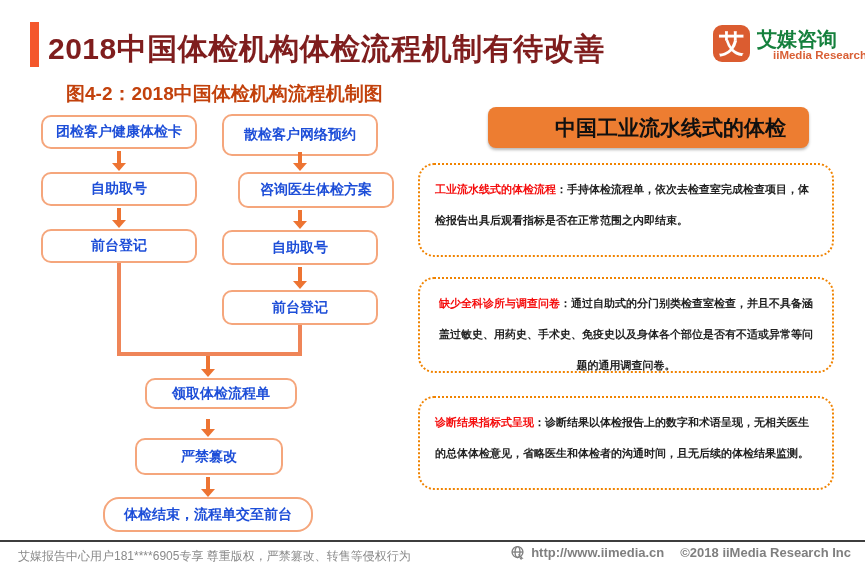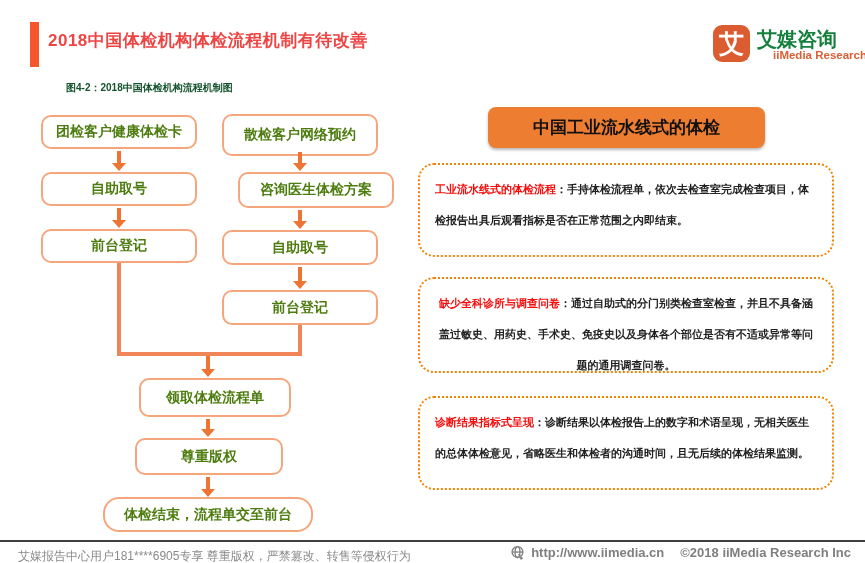--- a/index.html
+++ b/index.html
@@ -1,40 +1,40 @@
 <!DOCTYPE html>
 <html><head>
 <meta charset="utf-8">
 <style>
   html,body{margin:0;padding:0;background:#fff;}
   .page{position:relative;width:865px;height:563px;background:#ffffff;overflow:hidden;
         font-family:"Liberation Sans","DejaVu Sans",sans-serif;}
 
   
   .accent-bar{position:absolute;left:30px;top:22px;width:9px;height:45px;background:#F4572C;}
-  .page-title{position:absolute;left:48px;top:29px;font-size:17px;font-weight:bold;color:#ef4444;letter-spacing:.5px;white-space:nowrap;}
+  .page-title{position:absolute;left:48px;top:29px;font-size:30px;font-weight:bold;color:#7f1d1d;letter-spacing:.5px;white-space:nowrap;}
   .logo-mark{position:absolute;left:713px;top:25px;width:37px;height:37px;background:#DB5C30;border-radius:9px;
              color:#fff;font-weight:bold;font-size:25px;display:flex;align-items:center;justify-content:center;}
   .brand-cn{position:absolute;left:757px;top:26px;font-size:20px;font-weight:bold;color:#15803d;white-space:nowrap;}
   .brand-en{position:absolute;left:757px;top:49px;font-size:11.5px;font-weight:bold;color:#D95F35;white-space:nowrap;padding-left:16px;}
 
-  .fig-caption{position:absolute;left:66px;top:81px;font-size:10px;font-weight:bold;color:#14532d;white-space:nowrap;}
+  .fig-caption{position:absolute;left:66px;top:81px;font-size:19px;font-weight:bold;color:#c2410c;white-space:nowrap;}
 
   
   .fbox{position:absolute;box-sizing:border-box;border:2px solid #F5A67C;border-radius:10px;background:#fff;
-        display:flex;align-items:center;justify-content:center;font-size:14px;font-weight:bold;color:#4d7c0f;
+        display:flex;align-items:center;justify-content:center;font-size:14px;font-weight:bold;color:#1d4ed8;
         text-align:center;white-space:nowrap;}
   .a1{left:41px;top:115px;width:156px;height:34px;}
   .a2{left:41px;top:172px;width:156px;height:34px;}
   .a3{left:41px;top:229px;width:156px;height:34px;}
   .b1{left:222px;top:114px;width:156px;height:42px;}
   .b2{left:222px;top:172px;width:156px;height:36px;margin-left:16px;}
   .b3{left:222px;top:230px;width:156px;height:35px;}
   .b4{left:222px;top:290px;width:156px;height:35px;}
-  .c1{left:139px;top:378px;width:152px;height:39px;font-family:Liberation Mono, monospace;}
+  .c1{left:145px;top:378px;width:152px;height:31px;font-family:Liberation Mono, monospace;}
   .c2{left:135px;top:438px;width:148px;height:37px;}
   .c3{left:103px;top:497px;width:210px;height:35px;border-radius:16px;}
 
   .varrow{position:absolute;width:16px;}
   .varrow::before{content:"";position:absolute;left:6px;top:0;bottom:6px;width:4px;background:#ED7433;}
   .varrow::after{content:"";position:absolute;left:1px;bottom:0;width:0;height:0;
                  border-left:7px solid transparent;border-right:7px solid transparent;border-top:8px solid #ED7433;}
   .ar-a1{left:111px;top:151px;height:20px;}
   .ar-a2{left:111px;top:208px;height:20px;}
   .ar-b1{left:292px;top:152px;height:19px;}
@@ -44,22 +44,22 @@
   .ar-c1{left:200px;top:419px;height:18px;}
   .ar-c2{left:200px;top:477px;height:20px;}
 
   .cline{position:absolute;background:#EF8558;}
   .ln-a{left:117px;top:263px;width:4px;height:93px;}
   .ln-b{left:298px;top:325px;width:4px;height:31px;}
   .ln-h{left:117px;top:352px;width:185px;height:4px;}
 
   
   .pill{position:absolute;left:488px;top:107px;width:277px;height:41px;background:#ED7D31;border-radius:8px;
-        display:flex;align-items:center;justify-content:center;font-size:17px;font-weight:bold;color:#101010;
-        box-shadow:0 2px 3px rgba(0,0,0,.28);white-space:nowrap;}
+        display:flex;align-items:center;justify-content:center;font-size:21px;font-weight:bold;color:#101010;
+        box-shadow:0 2px 3px rgba(0,0,0,.28);white-space:nowrap;padding-left:44px;}
   .card{position:absolute;left:418px;width:416px;box-sizing:border-box;border:2px dotted #F08300;border-radius:16px;
         padding:9px 15px 0 15px;font-size:11px;line-height:31px;color:#222;font-weight:600;}
   .card-1{top:163px;height:94px;}
   .card-2{top:277px;height:96px;text-align:center;}
   .card-3{top:396px;height:94px;}
   .card-title{color:#F50D0D;font-weight:bold;}
   .card-sep{color:#1a1a1a;font-weight:bold;}
 
   
   .footer-line{position:absolute;left:0;top:540px;width:865px;height:2px;background:#3E3E3E;}
@@ -85,21 +85,21 @@
   <div class="fbox a1">团检客户健康体检卡</div>
   <div class="fbox a2">自助取号</div>
   <div class="fbox a3">前台登记</div>
 
   <div class="fbox b1">散检客户网络预约</div>
   <div class="fbox b2">咨询医生体检方案</div>
   <div class="fbox b3">自助取号</div>
   <div class="fbox b4">前台登记</div>
 
   <div class="fbox c1">领取体检流程单</div>
-  <div class="fbox c2">尊重版权</div>
+  <div class="fbox c2">严禁篡改</div>
   <div class="fbox c3">体检结束，流程单交至前台</div>
 
   <div class="varrow ar-a1"></div>
   <div class="varrow ar-a2"></div>
   <div class="varrow ar-b1"></div>
   <div class="varrow ar-b2"></div>
   <div class="varrow ar-b3"></div>
   <div class="varrow ar-m"></div>
   <div class="varrow ar-c1"></div>
   <div class="varrow ar-c2"></div>

